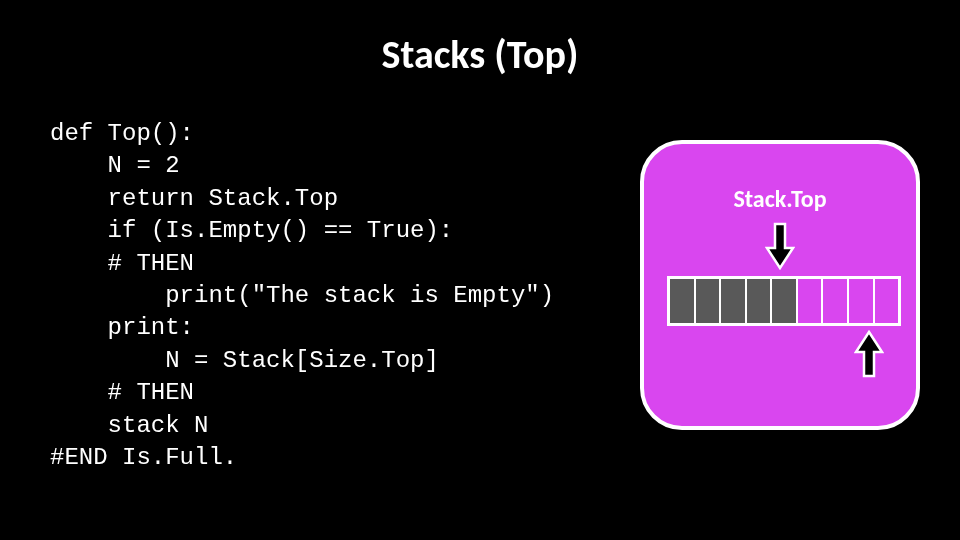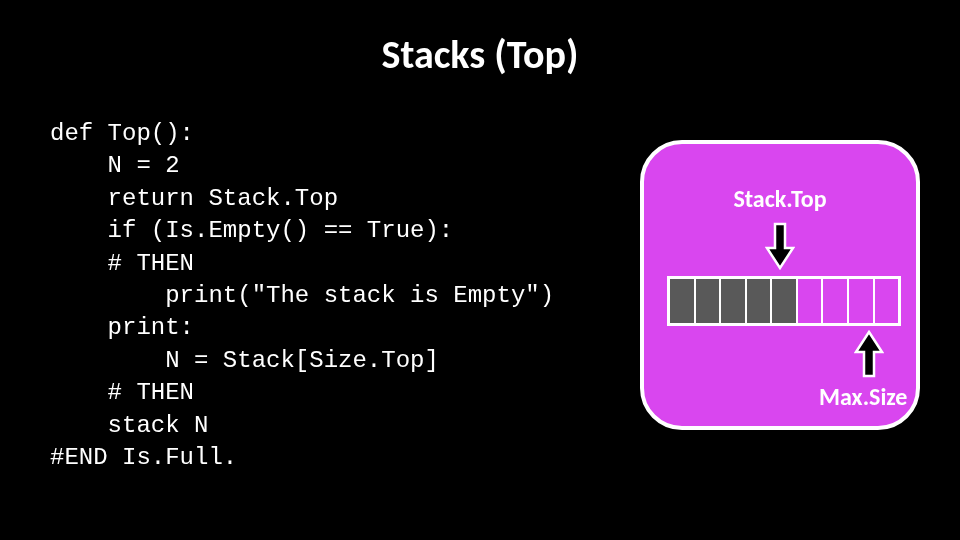--- a/index.html
+++ b/index.html
@@ -131,14 +131,13 @@
     <div class="cell"></div>
     <div class="cell"></div>
   </div>
 
   <div class="arrow-up">
     <svg class="arrow" viewBox="0 0 30 48" width="30" height="48">
       <path d="M15 2 L28 22 H20 V46 H10 V22 H2 Z"></path>
     </svg>
   </div>
 
-  <div class="label-bottom">Max.Size</div>
 </div>
 
 </body></html>

